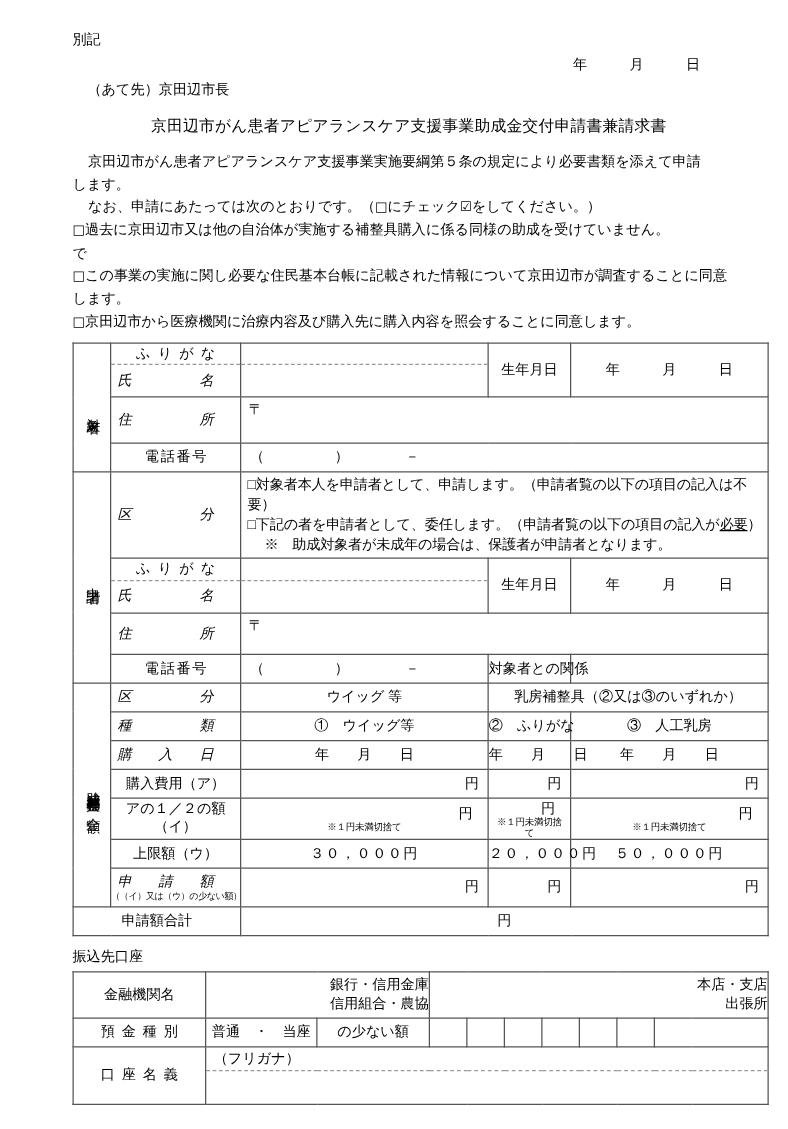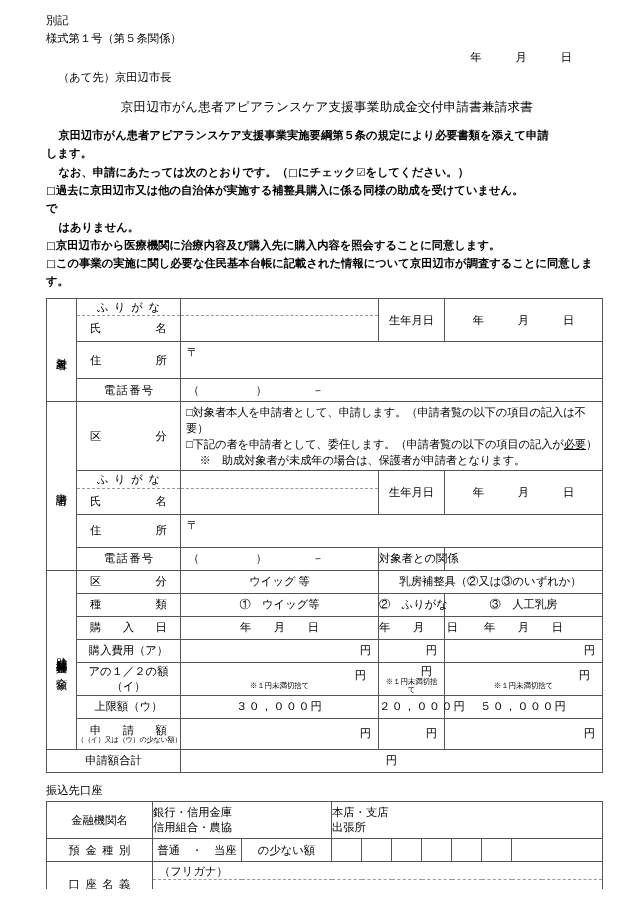--- a/index.html
+++ b/index.html
@@ -14,21 +14,21 @@
     font-family: "Liberation Serif", "DejaVu Serif", serif;
     color: #000000;
     font-size: 11.3px;
     line-height: 1.45;
     -webkit-font-smoothing: antialiased;
   }
   .page {
     position: relative;
     width: 630px;
     height: 889px;
-    padding: 4px;
+    padding: 16px;
     box-sizing: border-box;
     overflow: hidden;
   }
 
   
   .hdr {
     padding: 8px 32px 0 42px;
   }
   .hdr-line {
     white-space: pre;
@@ -49,21 +49,20 @@
     text-align: center;
     font-size: 12.6px;
     padding: 9px 0 4px 14px;
     letter-spacing: 0.2px;
     white-space: nowrap;
   }
 
   
   .body-txt {
     padding: 6px 30px 0 42px;
-    font-weight: bold;
   }
   .p-indent {
     text-indent: 1.1em;
     line-height: 1.62;
   }
   .p-flat {
     line-height: 1.62;
   }
   .p-sub {
     text-indent: 1.1em;
@@ -91,24 +90,25 @@
     writing-mode: vertical-rl;
     text-orientation: upright;
     letter-spacing: 1px;
     text-align: center;
     white-space: nowrap;
     margin: 0 auto;
     font-size: 11.3px;
   }
   .vcell { text-align: center; }
   .lbl {
-    text-align: center;
+    text-align: left;
     letter-spacing: 0.45em;
     text-indent: 0.45em;
     white-space: nowrap;
+    font-style: italic;
   }
   .lbl-tight {
     text-align: center;
     letter-spacing: 0.12em;
     text-indent: 0.12em;
     white-space: nowrap;
   }
   .lbl-plain { text-align: center; white-space: nowrap; }
   .furi {
     text-align: center;
@@ -168,54 +168,52 @@
     width: 556px;
     table-layout: fixed;
   }
   table.bank td {
     border: 1px solid #555;
     padding: 0;
     font-size: 11.3px;
     vertical-align: middle;
     height: 22px;
   }
-  .bank-2line { text-align: left; line-height: 1.35; white-space: nowrap; }
+  .bank-2line { text-align: right; line-height: 1.35; white-space: nowrap; }
   .furigana-top {
     font-size: 9.2px;
     padding: 1px 0 0 6px !important;
     vertical-align: top !important;
     height: 14px !important;
   }
 </style>
 </head>
 <body>
 
 <div class="page">
 
   <div class="hdr">
     <div class="hdr-line">別記</div>
-    <div class="hdr-line">様式第１号（第５条関係）</div>
     <div class="date-line">年　　　月　　　日</div>
     <div class="addressee">（あて先）京田辺市長</div>
     <div class="doc-title">京田辺市がん患者アピアランスケア支援事業助成金交付申請書兼請求書</div>
   </div>
 
   <div class="body-txt">
     <div class="p-indent">京田辺市がん患者アピアランスケア支援事業実施要綱第５条の規定により必要書類を添えて申請</div>
     <div class="p-flat">します。</div>
     <div class="p-indent"><span>なお、申請にあたっては次のとおりです。（</span><span class="cb">□</span><span>にチェック</span><span class="cb-checked">☑</span><span>をしてください。）</span></div>
 
     <div class="p-flat"><span class="cb">□</span><span>過去に京田辺市又は他の自治体が実施する補整具購入に係る同様の助成を受けていません。</span></div>
 
     <div class="p-flat">で</div>
-    <div class="p-sub">はありません。</div>
+
+    <div class="p-flat"><span class="cb">□</span><span>この事業の実施に関し必要な住民基本台帳に記載された情報について京田辺市が調査することに同意します。</span></div>
 
     <div class="p-flat"><span class="cb">□</span><span>京田辺市から医療機関に治療内容及び購入先に購入内容を照会することに同意します。</span></div>
-
-    <div class="p-flat"><span class="cb">□</span><span>この事業の実施に関し必要な住民基本台帳に記載された情報について京田辺市が調査することに同意します。</span></div>
   </div>
 
   <div class="tbl-wrap">
     <table class="form">
       <colgroup>
         <col style="width:30px">
         <col style="width:104px">
         <col style="width:198px">
         <col style="width:66px">
         <col style="width:158px">

